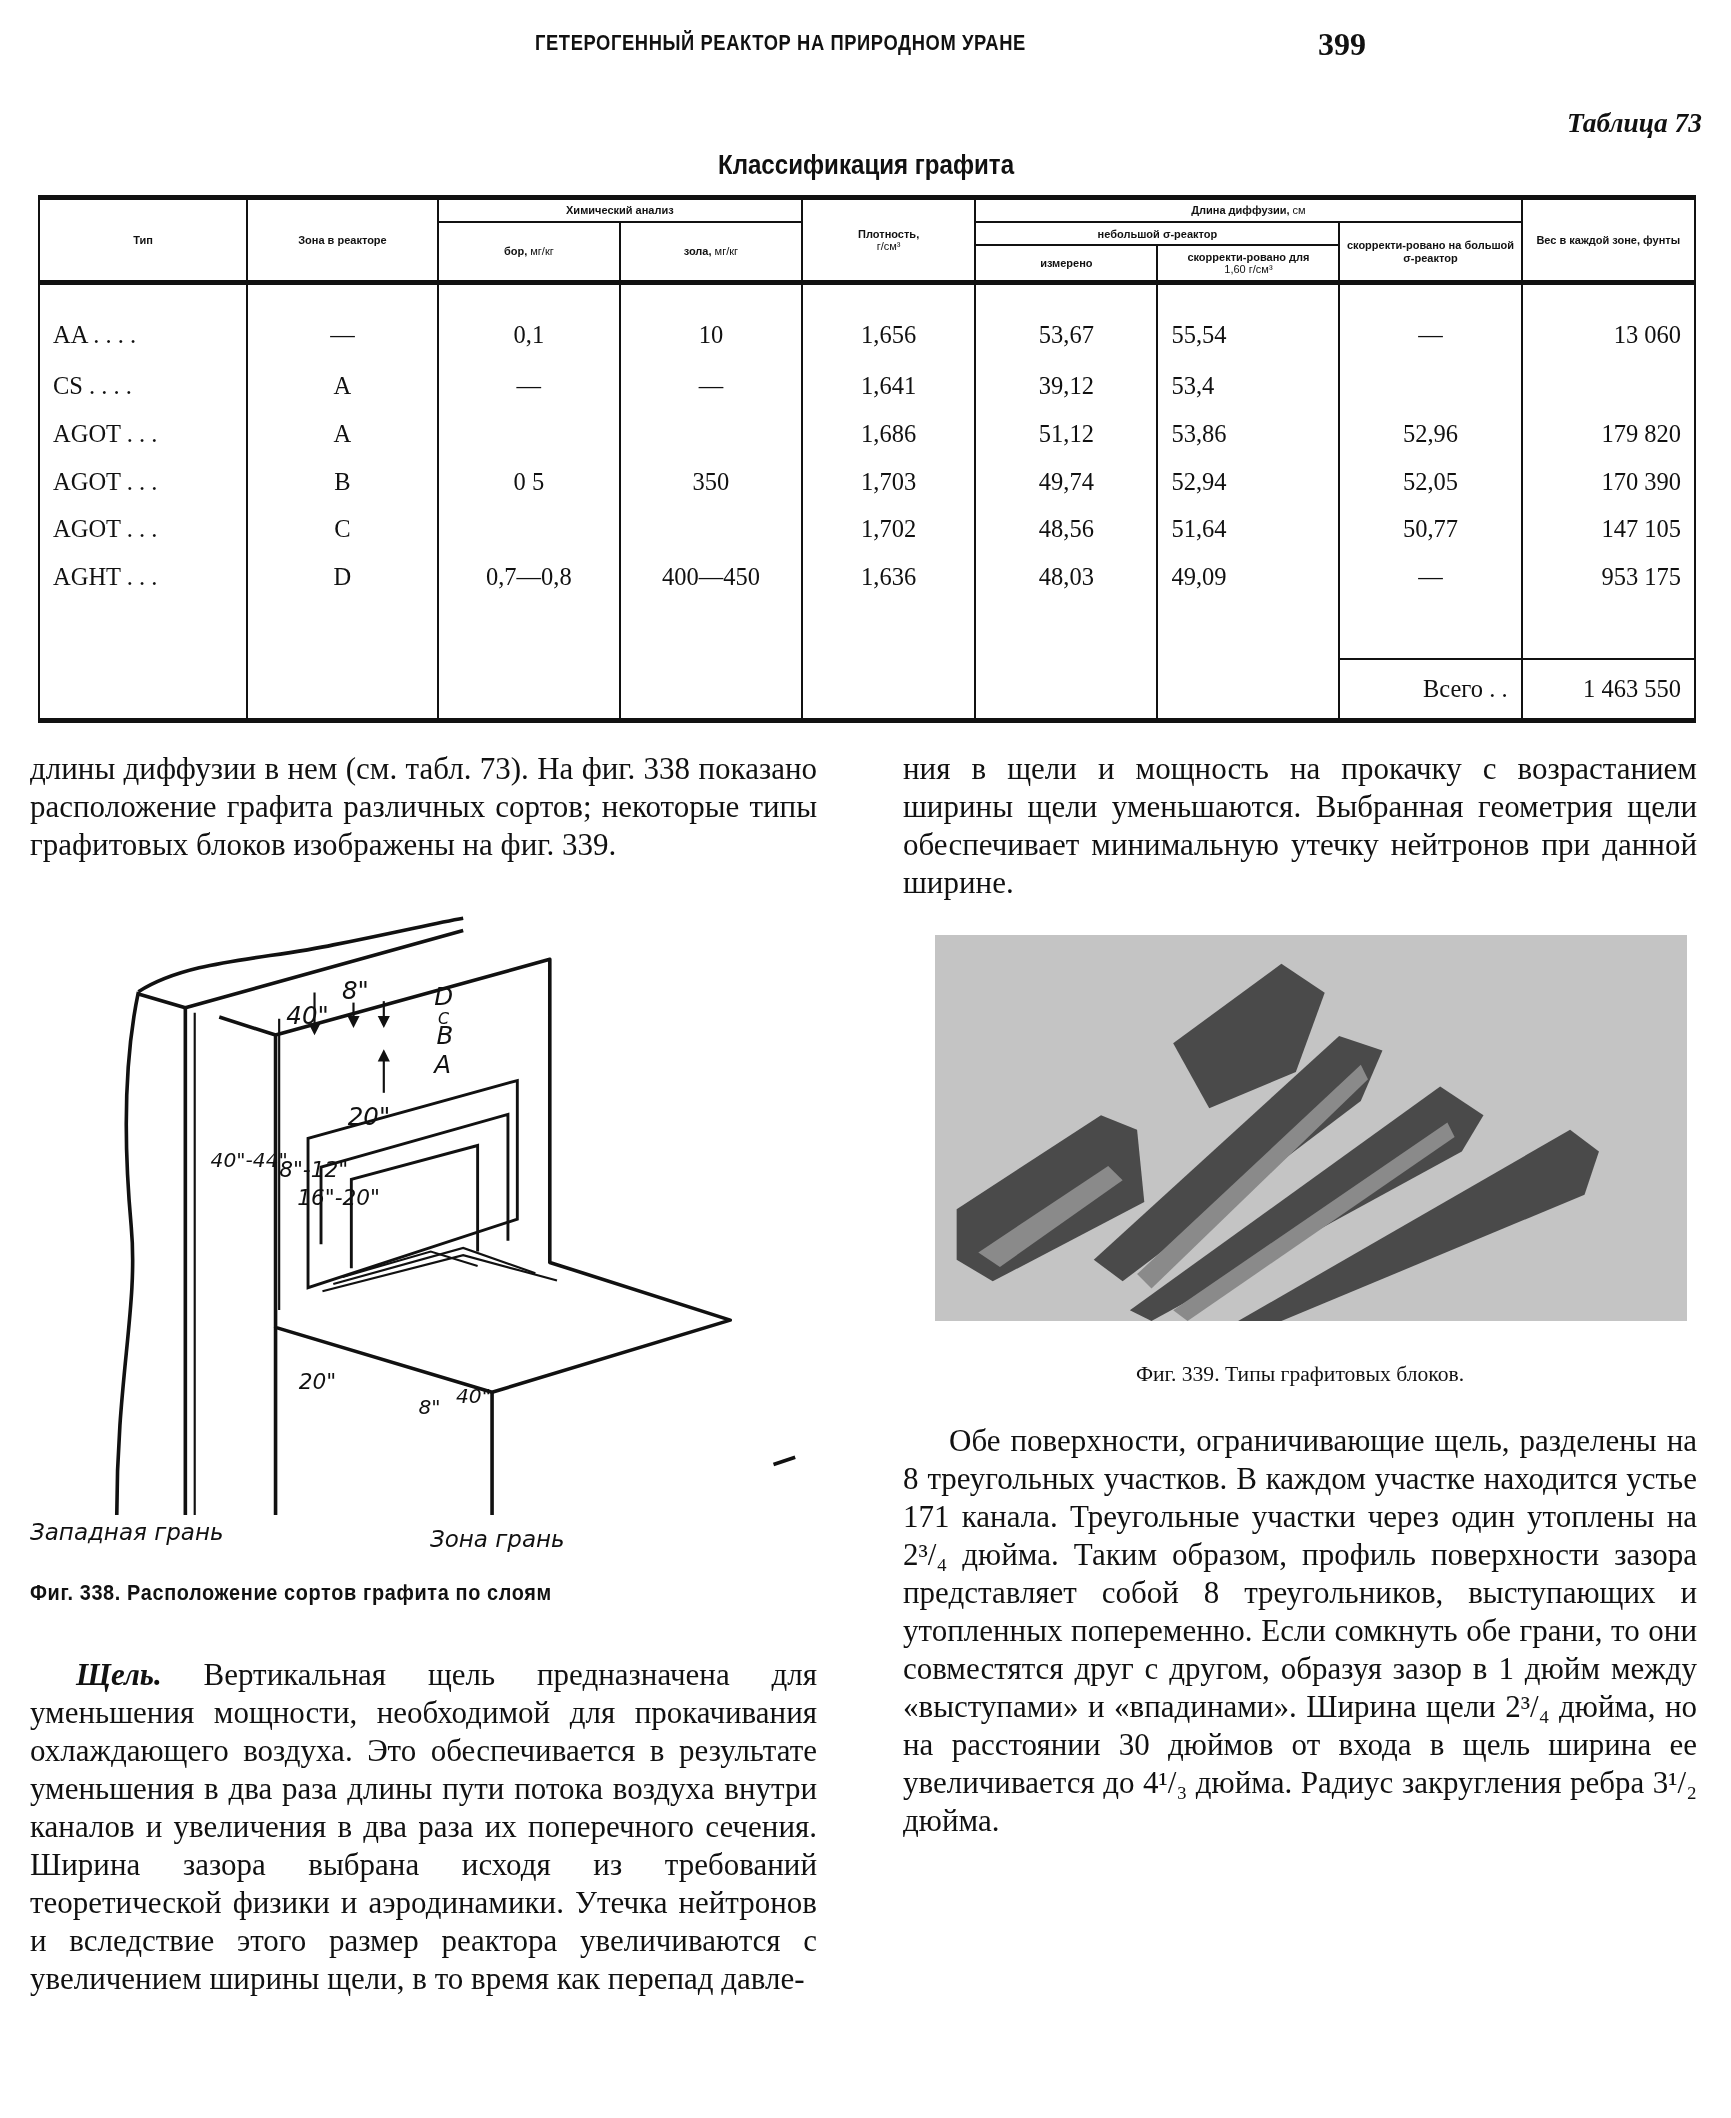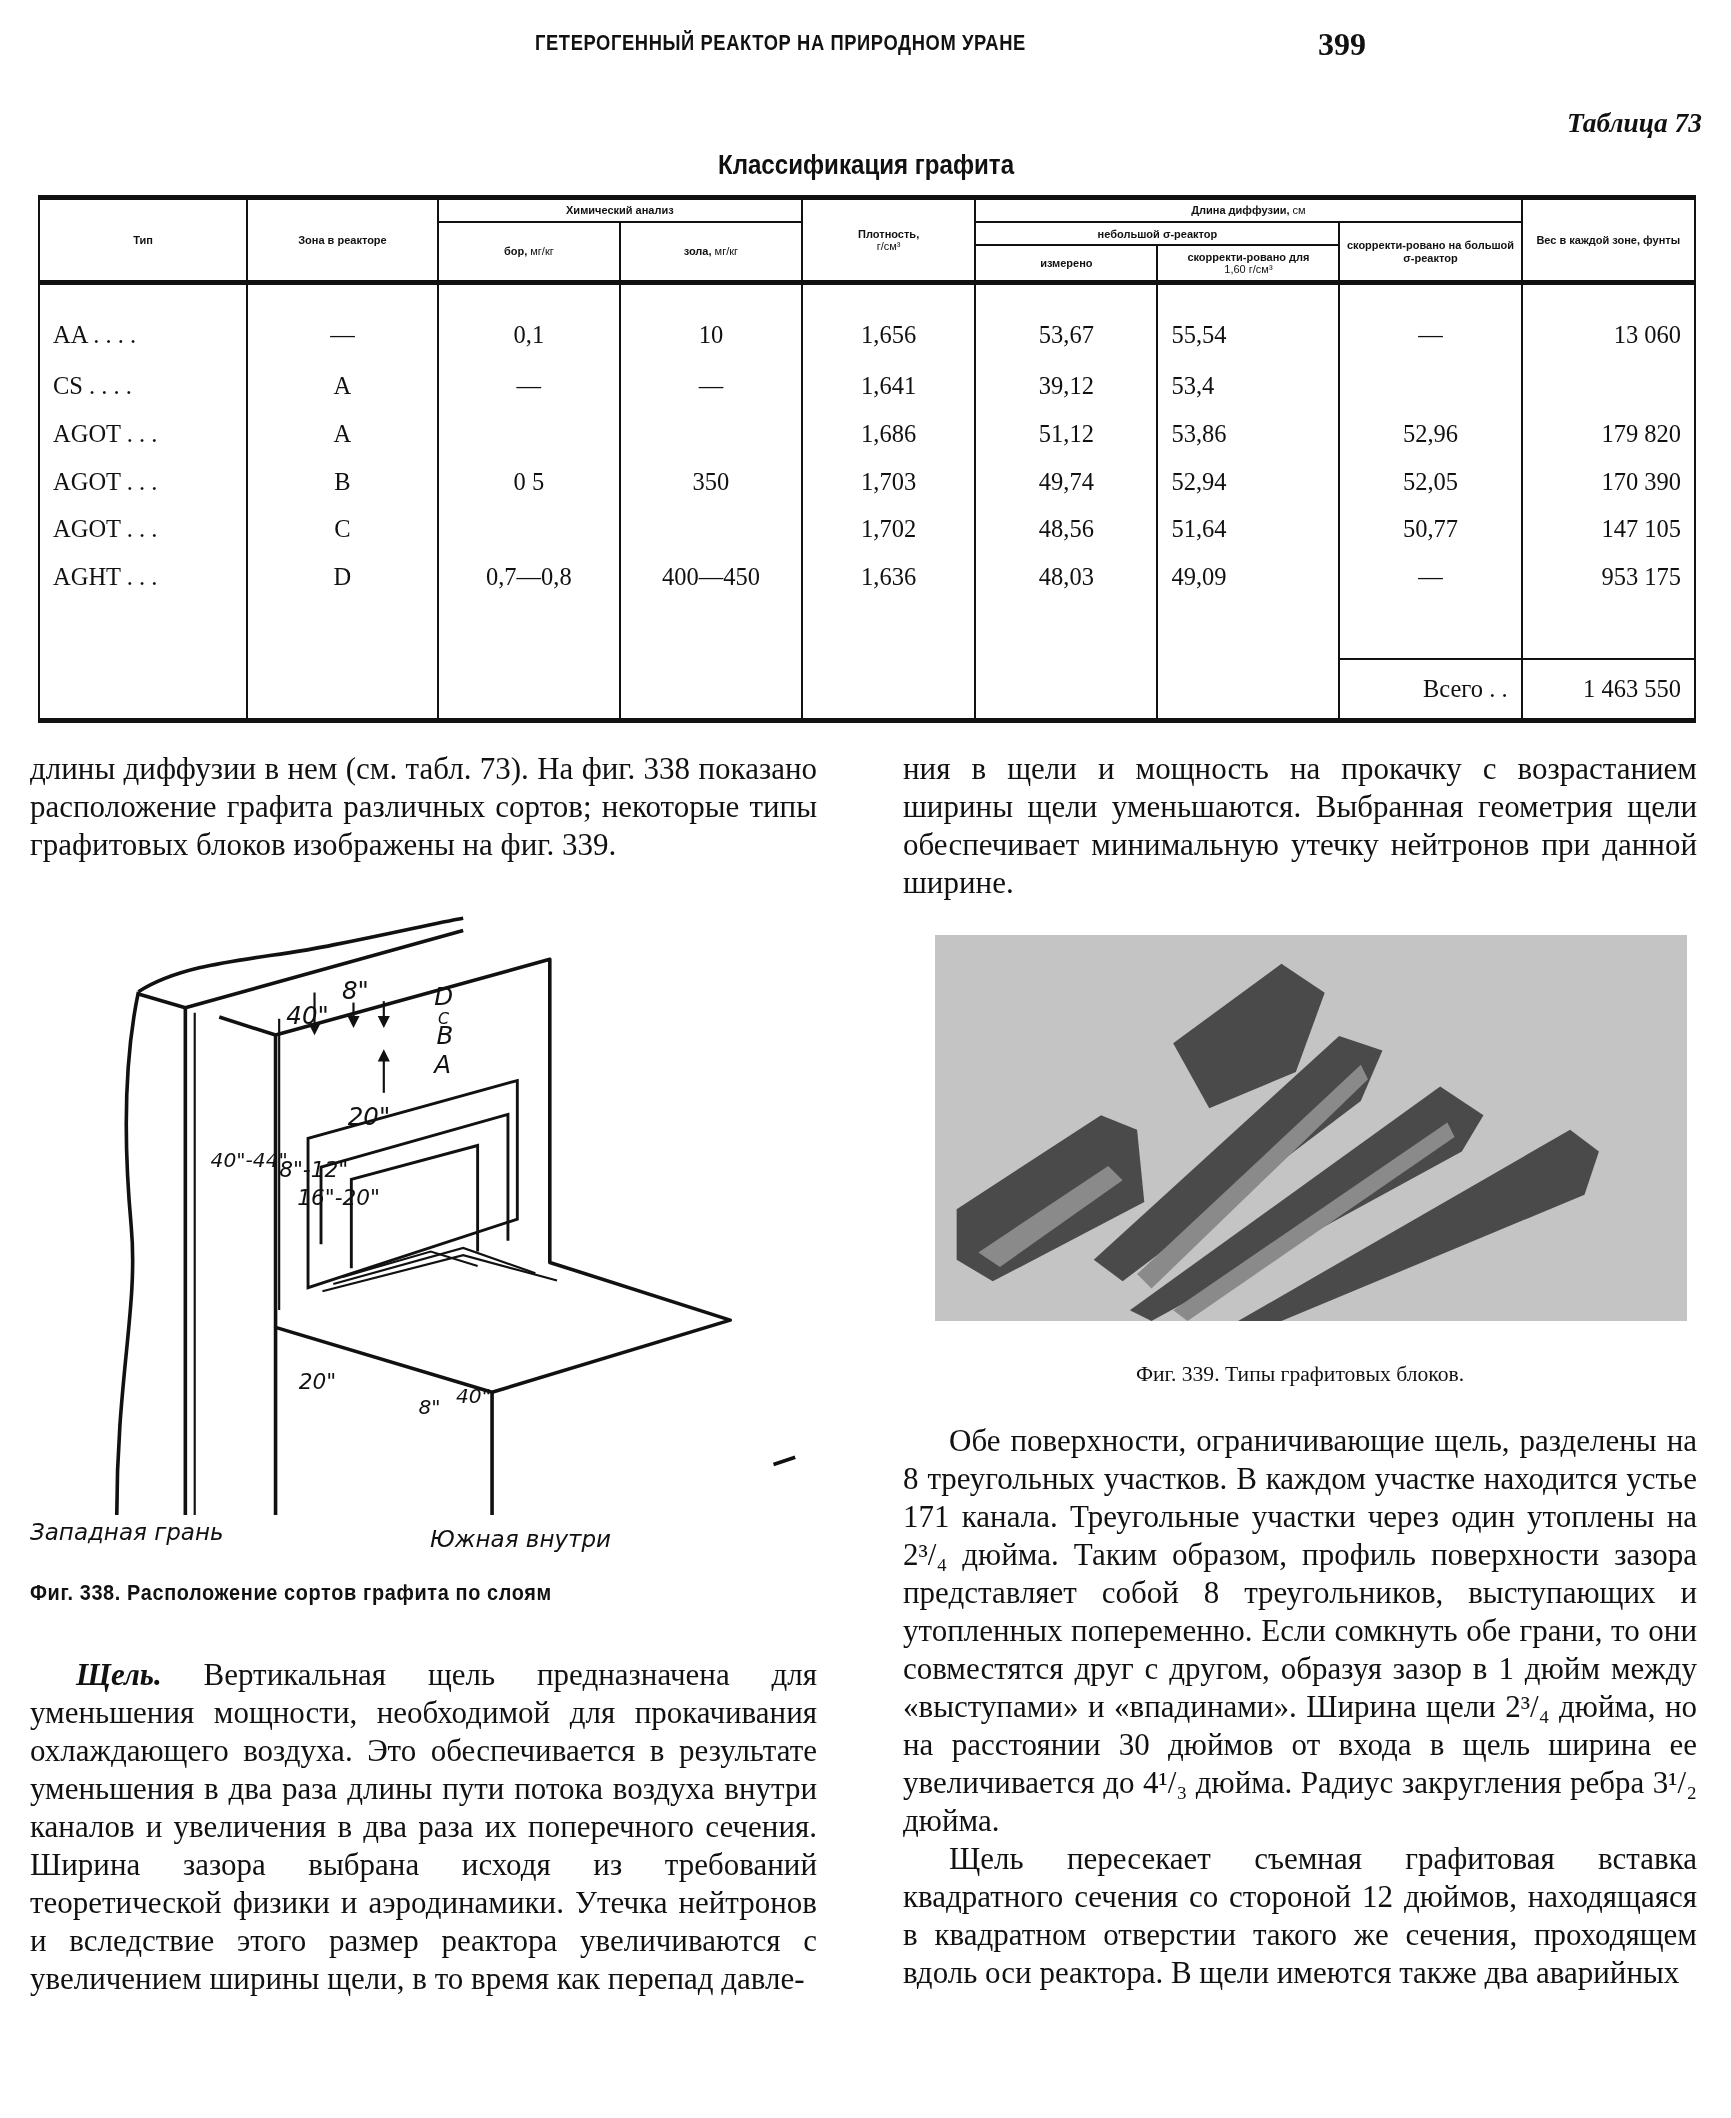--- a/index.html
+++ b/index.html
@@ -229,21 +229,21 @@
     <text class="lbl" x="560" y="218">A</text>
     <text class="lbl" x="440" y="290">20"</text>
     <text class="lbl" x="250" y="348" style="font-size:28px">40"-44"</text>
     <text class="lbl" x="345" y="362" style="font-size:30px">8"-12"</text>
     <text class="lbl" x="370" y="400" style="font-size:30px">16"-20"</text>
     <text class="lbl" x="372" y="655" style="font-size:30px">20"</text>
     <text class="lbl" x="538" y="690" style="font-size:28px">8"</text>
     <text class="lbl" x="590" y="675" style="font-size:28px">40"</text>
   </svg>
   <div class="face-west">Западная грань</div>
-  <div class="face-south">Южная внутри</div>
+  <div class="face-south">Зона грань</div>
   <div class="fig-caption-338">Фиг. 338. Расположение сортов графита по слоям</div>
 </div>
 
 <div class="fig339">
   <svg viewBox="0 0 1042 535" preserveAspectRatio="none">
     <rect x="0" y="0" width="1042" height="535" fill="#c4c4c4"></rect>
     <g fill="#4a4a4a">
       <polygon points="30,380 230,250 280,270 290,370 80,480 30,450"></polygon>
       <polygon points="330,150 480,40 540,80 500,190 380,240"></polygon>
       <polygon points="220,450 560,140 620,160 590,230 260,480"></polygon>
@@ -258,15 +258,14 @@
   </svg>
 </div>
 <div class="fig-caption-339">Фиг. 339. Типы графитовых блоков.</div>
 
 <div class="col left-bottom">
   <p class="indent"><i style="font-weight:bold">Щель.</i><span> Вертикальная щель предназначена для уменьшения мощности, необходимой для прокачивания охлаждающего воздуха. Это обеспечивается в результате уменьшения в два раза длины пути потока воздуха внутри каналов и увеличения в два раза их поперечного сечения. Ширина зазора выбрана исходя из требований теоретической физики и аэродинамики. Утечка нейтронов и вследствие этого размер реактора увеличиваются с увеличением ширины щели, в то время как перепад давле-</span></p>
 </div>
 
 <div class="col right-bottom">
   <p class="indent">Обе поверхности, ограничивающие щель, разделены на 8 треугольных участков. В каждом участке находится устье 171 канала. Треугольные участки через один утоплены на 2³/₄ дюйма. Таким образом, профиль поверхности зазора представляет собой 8 треугольников, выступающих и утопленных попеременно. Если сомкнуть обе грани, то они совместятся друг с другом, образуя зазор в 1 дюйм между «выступами» и «впадинами». Ширина щели 2³/₄ дюйма, но на расстоянии 30 дюймов от входа в щель ширина ее увеличивается до 4¹/₃ дюйма. Радиус закругления ребра 3¹/₂ дюйма.</p>
-  <p class="indent">Щель пересекает съемная графитовая вставка квадратного сечения со стороной 12 дюймов, находящаяся в квадратном отверстии такого же сечения, проходящем вдоль оси реактора. В щели имеются также два аварийных</p>
 </div>
 
 
 </body></html>

